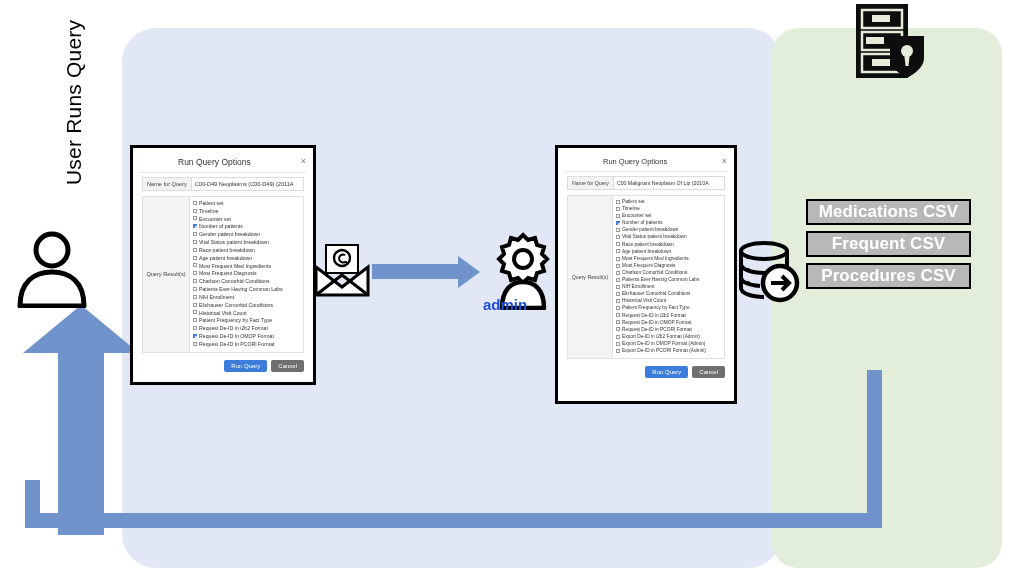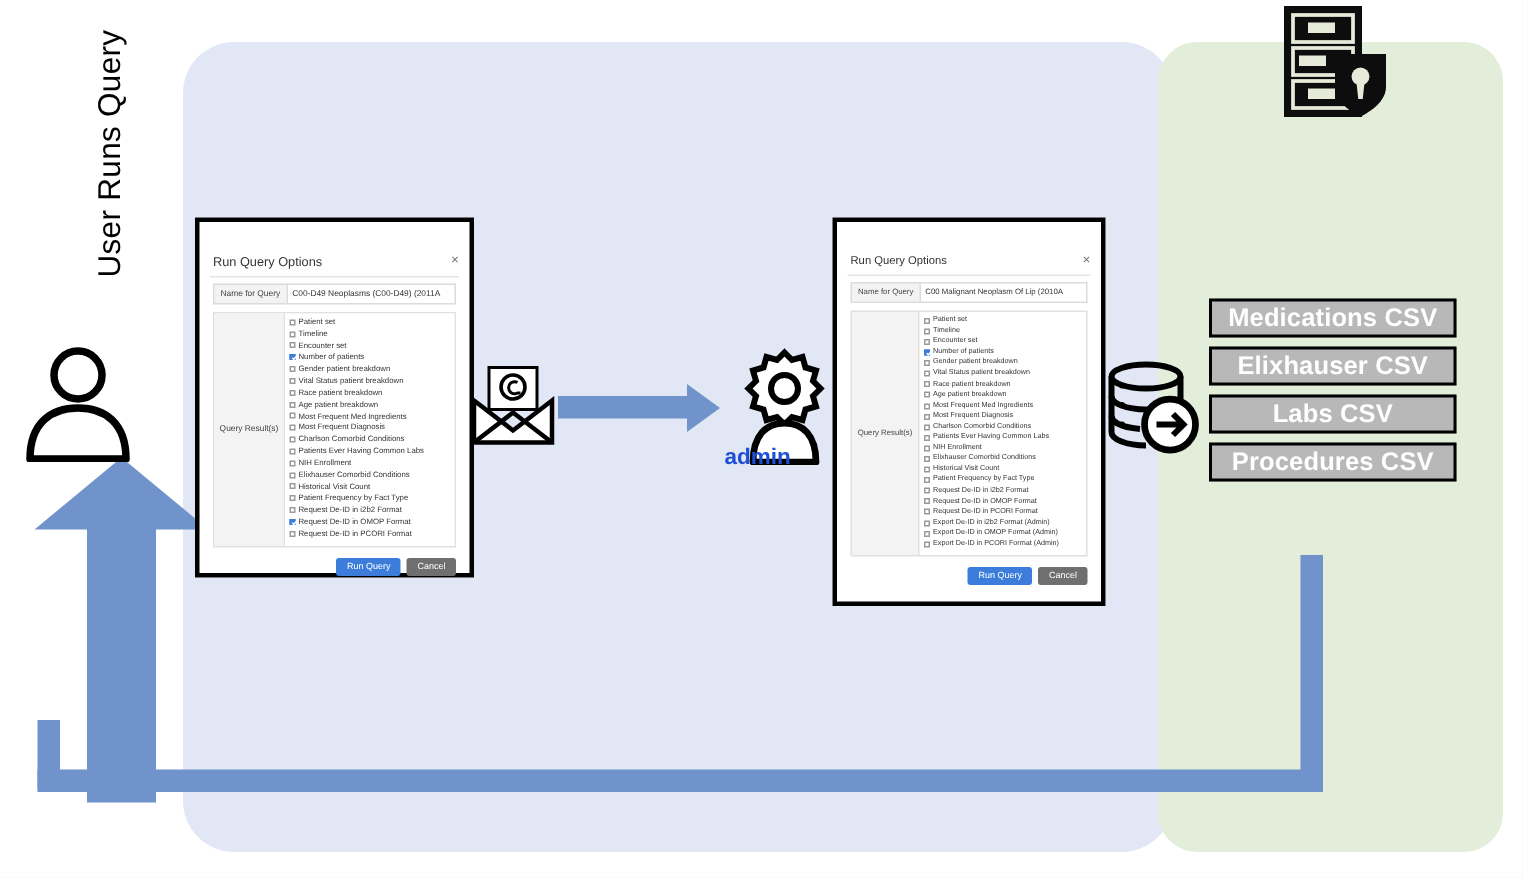--- a/index.html
+++ b/index.html
@@ -116,21 +116,22 @@
   
   .dialog {
     position:absolute; background:#ffffff;
     border:3px solid #000;
   }
   #dialog-a { left:130px; top:145px; width:186px; height:240px; }
   #dialog-b { left:555px; top:145px; width:182px; height:259px; }
 
   .dlg-titlebar {
     display:flex; align-items:flex-start; justify-content:space-between;
-    padding:21px 7px 3px 9px;
+    padding:9px 7px 3px 9px;
+    margin-left:36px;
   }
   .dlg-title { font-size:8.5px; color:#333; font-weight:normal; }
   #dialog-b .dlg-title { font-size:7.5px; }
   .dlg-close { font-size:9px; color:#777; line-height:1; cursor:pointer; }
 
   .dlg-divider { height:1px; background:#e6e6e6; margin:2px 7px 4px 7px; }
 
   .name-row { display:flex; margin:0 9px 5px 9px; }
   .name-label {
     background:#f3f3f3; border:1px solid #dcdcdc;
@@ -272,24 +273,21 @@
       <circle cx="44" cy="43" r="17" fill="#fff" stroke="#000" stroke-width="4.5"></circle>
       <path d="M35 43 L52 43 M46 36 L53 43 L46 50" fill="none" stroke="#000" stroke-width="4"></path>
     </svg>
   </div>
 
   <div class="csv-stack">
     <div class="csv-chip">
       <span>Medications CSV</span>
     </div>
     <div class="csv-chip">
-      <span>Elixhauser CSV</span>
-    </div>
-    <div class="csv-chip">
-      <span>Labs CSV</span>
+      <span>Frequent CSV</span>
     </div>
     <div class="csv-chip">
       <span>Procedures CSV</span>
     </div>
   </div>
 
   <div class="dialog" id="dialog-a">
     <div class="dlg-titlebar">
       <span class="dlg-title">Run Query Options</span>
       <span class="dlg-close">×</span>

